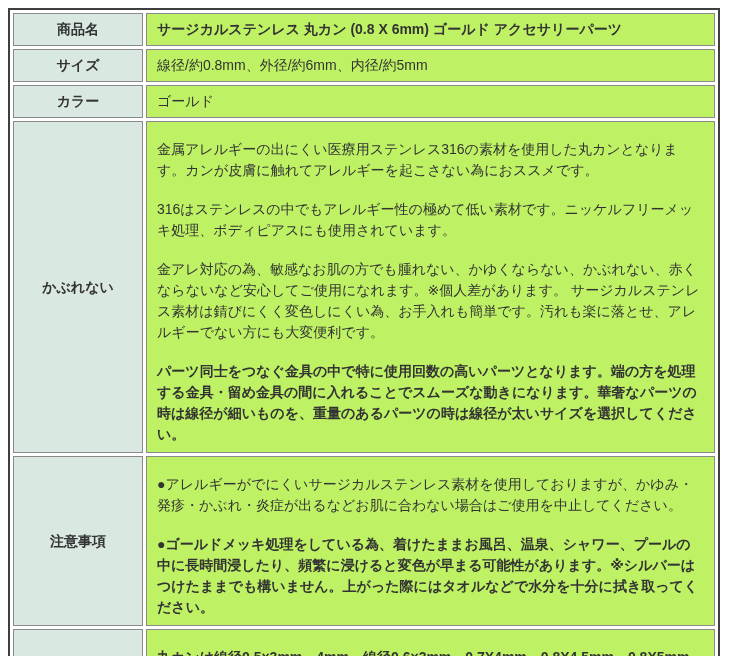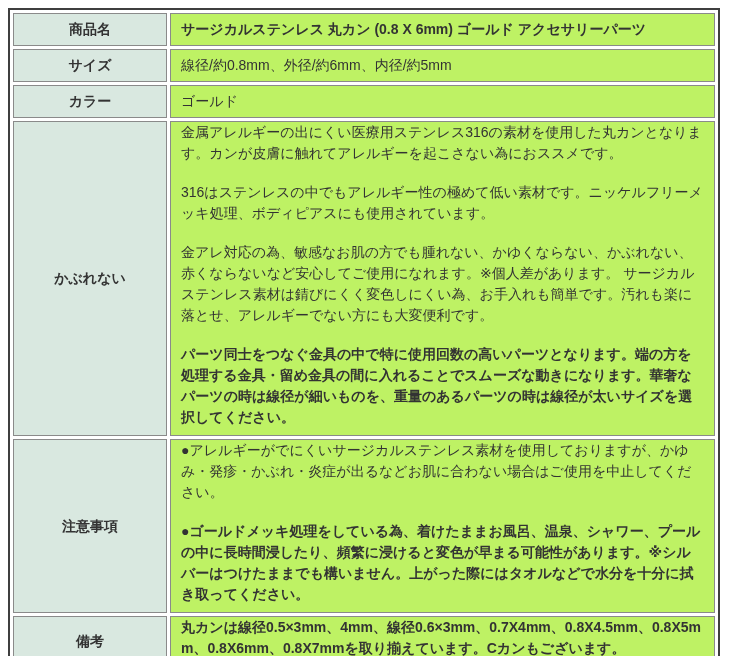--- a/index.html
+++ b/index.html
@@ -26,42 +26,42 @@
     table-layout: fixed;
   }
   td {
     border: 1px solid #8a8a8a;
     font-size: 14px;
     color: #333333;
     line-height: 21px;
     box-sizing: border-box;
   }
   td.label-cell {
-    width: 154px;
+    width: 130px;
     background: #d9e8e0;
     text-align: center;
     vertical-align: middle;
     font-weight: bold;
     padding: 4px 2px;
   }
   td.value-cell {
     background: #bef264;
     padding: 5px 10px;
     vertical-align: middle;
     word-break: break-all;
   }
   tr.single-row td.value-cell {
     height: 33px;
   }
   tr.row-title td.value-cell {
     font-weight: bold;
   }
   tr.multi-row td.value-cell {
     vertical-align: top;
-    padding-top: 0;
+    padding-top: 17px;
     padding-bottom: 7px;
   }
   tr.row-caution td.value-cell {
     height: 148px;
   }
   td.value-cell p {
     margin: 0 0 18px 0;
   }
   td.value-cell p:last-child {
     margin-bottom: 0;

